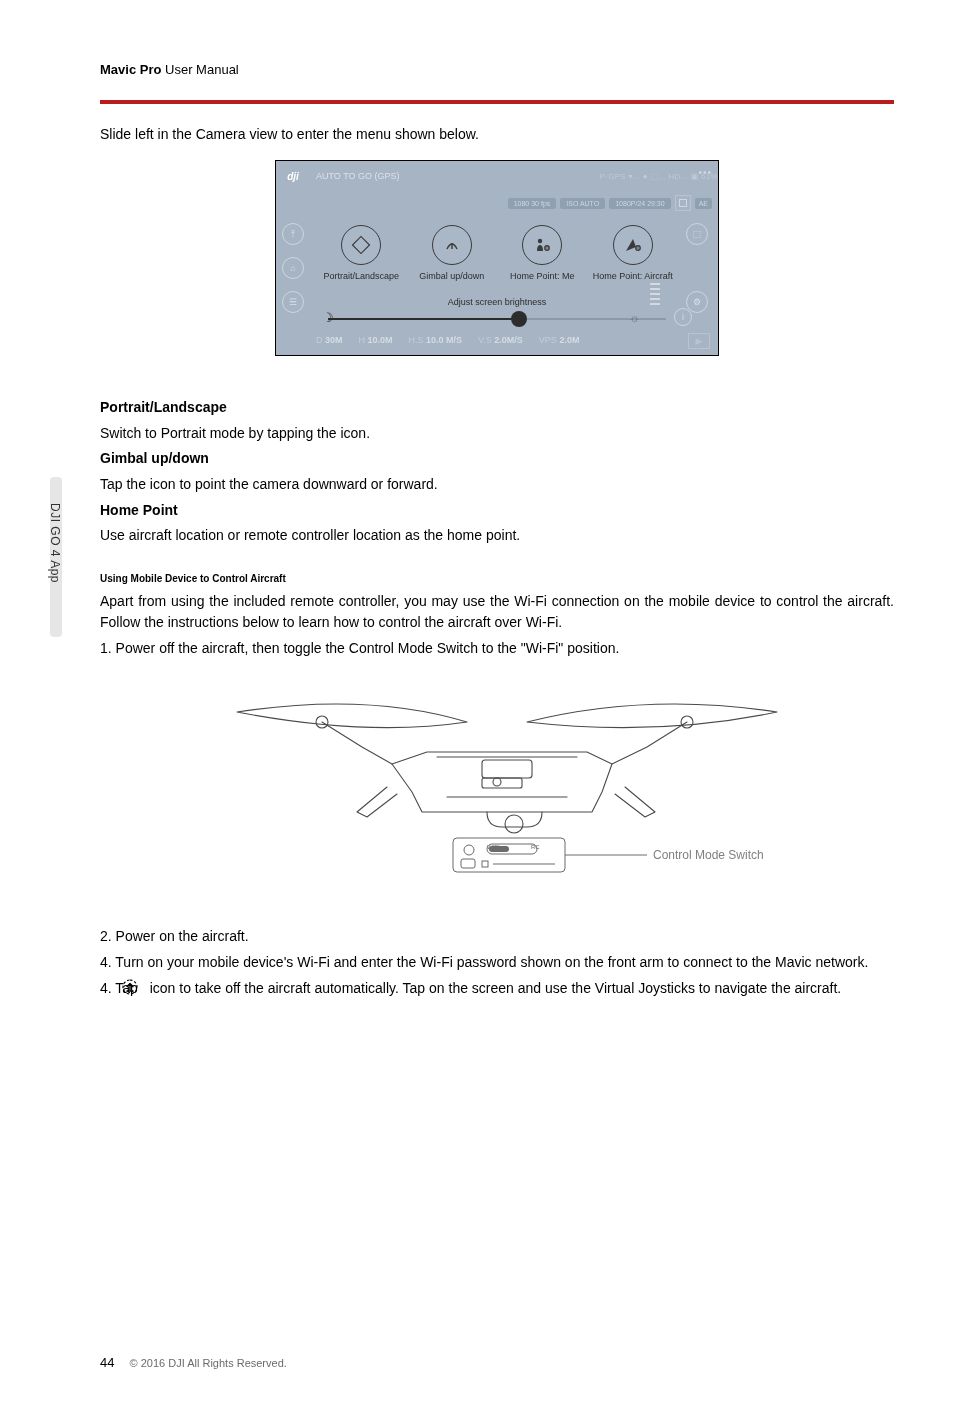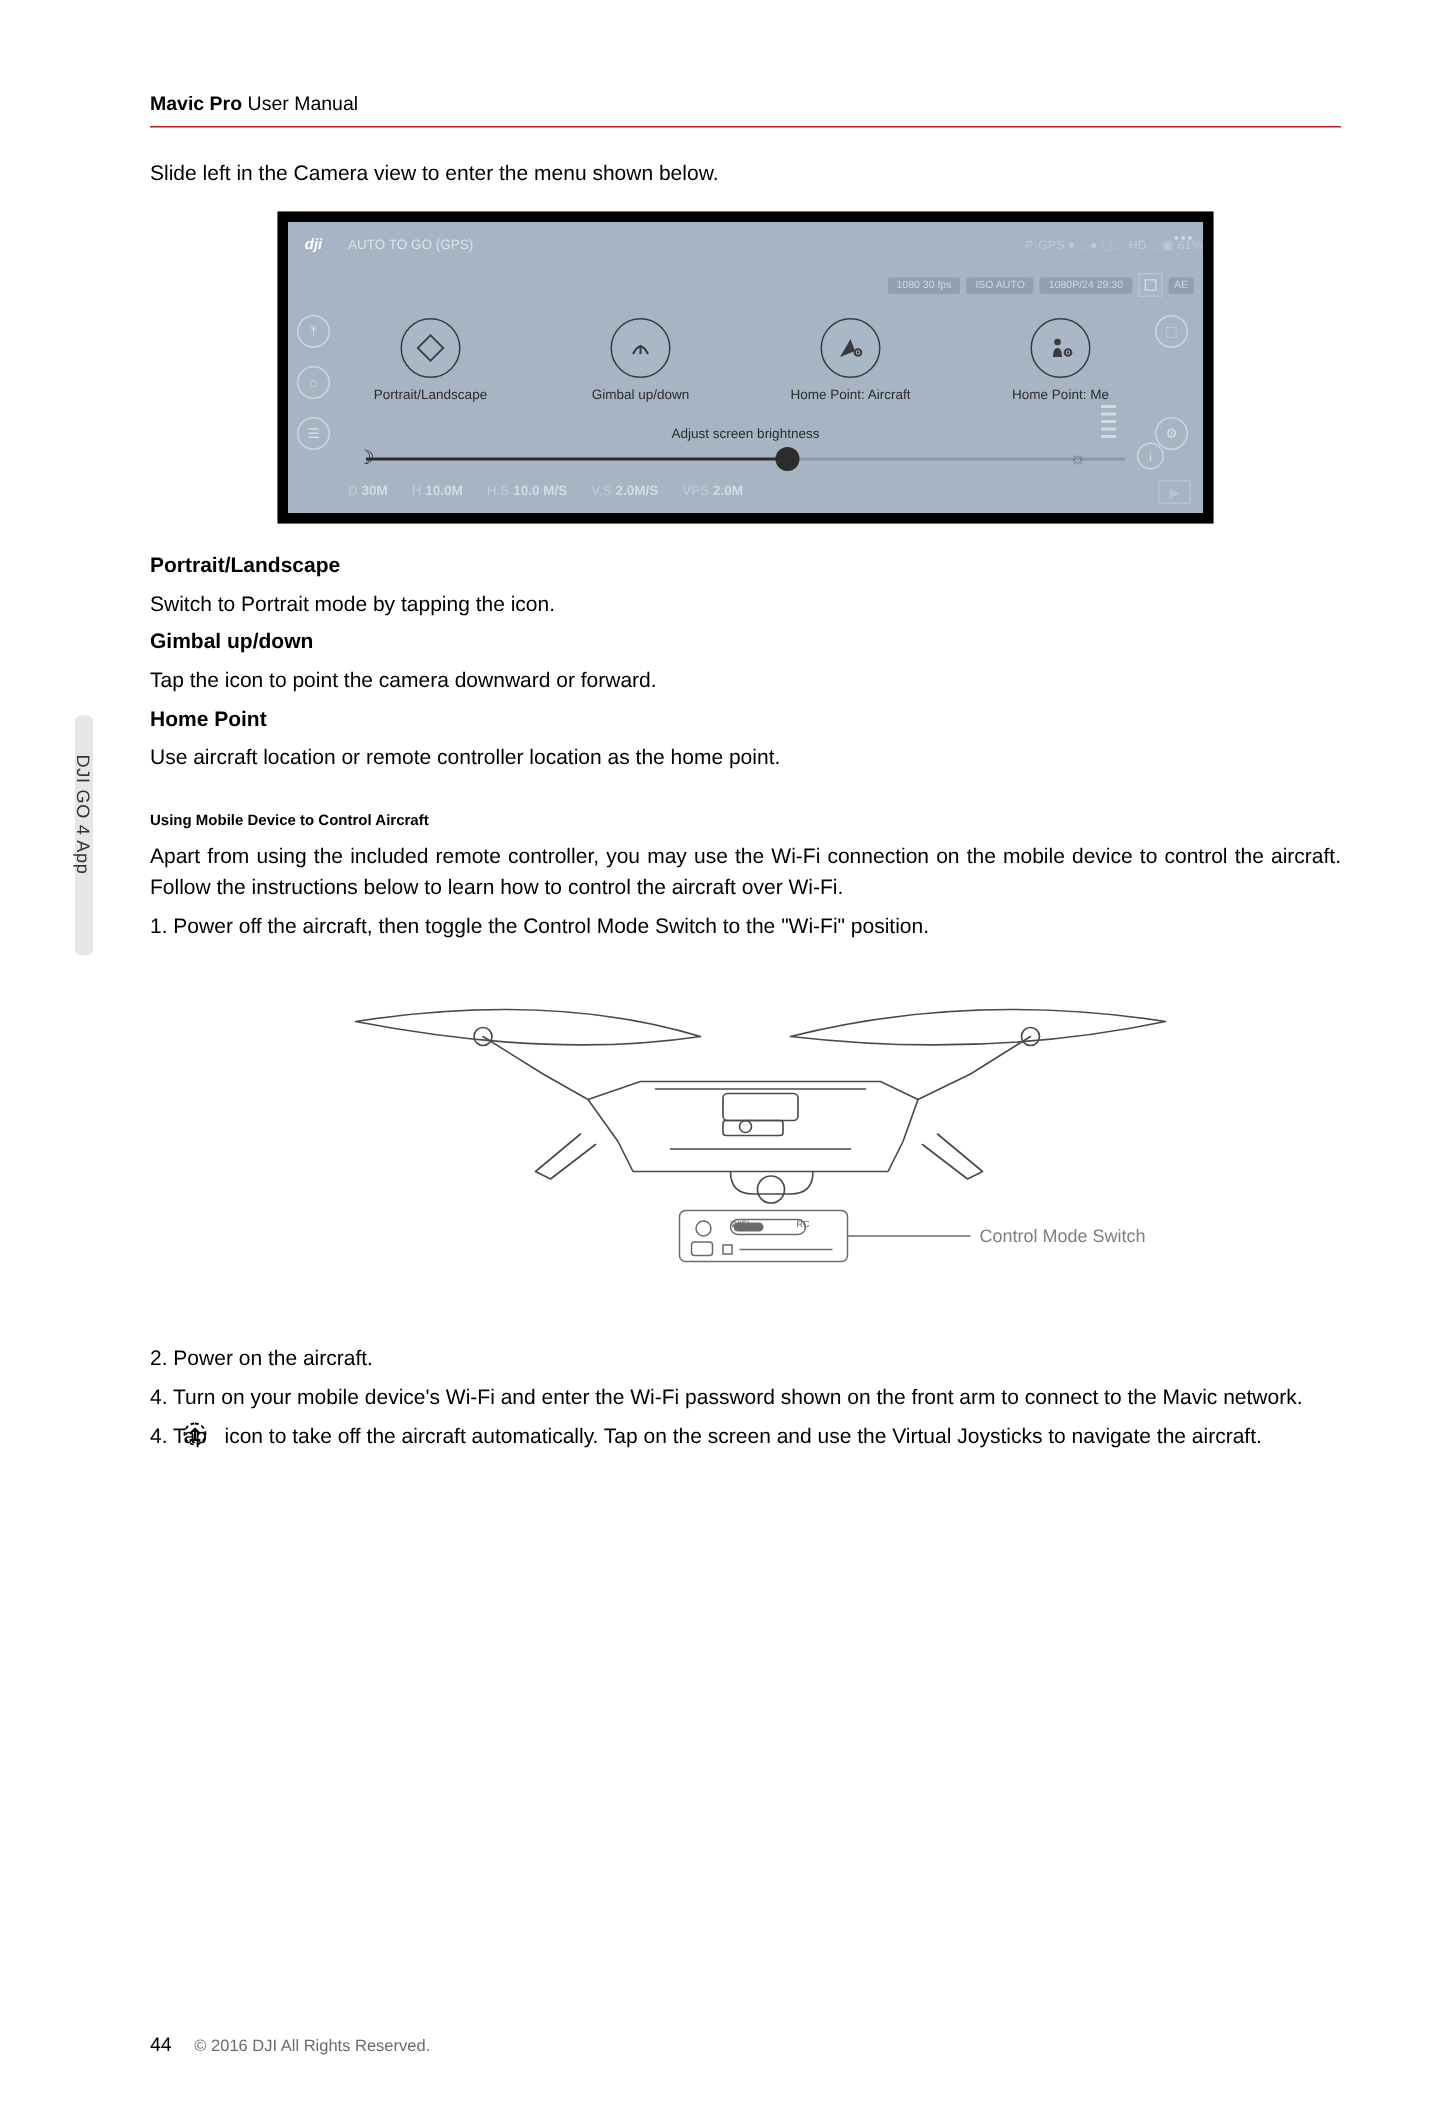--- a/index.html
+++ b/index.html
@@ -1,28 +1,28 @@
 <!DOCTYPE html>
 <html><head>
 <meta charset="utf-8">
 <style>
   * { box-sizing: border-box; margin: 0; padding: 0; }
   body { font-family: Arial, Helvetica, sans-serif; background: #fff; width: 954px; height: 1418px; position: relative; color: #000; }
   .page { padding: 60px 60px 0 100px; }
-  .header { border-bottom: 1px solid #b91c1c; padding-bottom: 6px; margin-bottom: 22px; }
+  .header { border-bottom: 4px solid #b91c1c; padding-bottom: 22px; margin-bottom: 22px; }
   .header-title { font-size: 13px; }
   .header-title .bold { font-weight: 700; }
   .intro { font-size: 14px; margin-bottom: 18px; }
 
   .side-tab { position: absolute; left: 50px; top: 477px; width: 18px; height: 160px; }
   .side-tab-bg { position: absolute; left: 0; top: 0; width: 12px; height: 160px; background: #e6e6e6; border-radius: 4px; }
   .side-tab-text { position: absolute; left: -2px; top: 26px; writing-mode: vertical-rl; font-size: 12px; color: #333; letter-spacing: 0.5px; }
 
   
-  .shot { width: 624px; margin: 0 auto 17px auto; border: 7px solid #000000; background: #a6b4c3; position: relative; }
+  .shot { width: 444px; margin: 0 auto 41px auto; border: 1px solid #000000; background: #a6b4c3; position: relative; }
   .shot-top { display: flex; height: 30px; align-items: center; }
   .shot-logo { width: 34px; text-align: center; font-size: 10px; color: #fff; font-style: italic; font-weight: 700; }
   .shot-status { flex: 0 0 130px; font-size: 9px; color: #dbe2ea; padding-left: 6px; }
   .shot-badges { flex: 1; font-size: 8px; color: #bfcad6; text-align: right; letter-spacing: 0.3px; }
   .shot-dots { position: absolute; right: 6px; top: 6px; color: #cfd7e0; font-size: 10px; letter-spacing: 1px; }
 
   .shot-row2 { display:flex; justify-content:flex-end; height:24px; align-items:center; padding-right:6px; gap:4px; }
   .pill2 { background:#8fa0b1; font-size:7px; color:#cfd7e0; padding:2px 6px; border-radius:2px; }
   .sq2 { width:16px; height:16px; border:1px solid #b9c4d0; display:flex; align-items:center; justify-content:center; }
   .sq2-inner { width:8px; height:8px; border:1px solid #cfd7e0; }
@@ -138,37 +138,37 @@
             <svg width="20" height="20" viewBox="0 0 20 20">
                 <path d="M5 14 Q10 4 15 14" fill="none" stroke="#3b3b3b" stroke-width="1.4"></path>
                 <line x1="10" y1="14" x2="10" y2="8" stroke="#3b3b3b" stroke-width="1.4"></line>
               </svg>
           </div>
           <div class="icon-lbl">Gimbal up/down</div>
         </div>
         <div class="icon-col">
           <div class="icon-circ">
             <svg width="20" height="20" viewBox="0 0 20 20">
-                <path d="M3 16 L10 4 L13 12 Z" fill="#3b3b3b"></path>
-                <circle cx="15" cy="13" r="2.2" fill="none" stroke="#3b3b3b" stroke-width="1.4"></circle>
-                <circle cx="15" cy="13" r="0.8" fill="#3b3b3b"></circle>
-              </svg>
-          </div>
-          <div class="icon-lbl">Home Point: Aircraft</div>
-        </div>
-        <div class="icon-col">
-          <div class="icon-circ">
-            <svg width="20" height="20" viewBox="0 0 20 20">
                 <circle cx="8" cy="6" r="2.2" fill="#3b3b3b"></circle>
                 <path d="M5 16 Q5 10 8 10 Q11 10 11 16 Z" fill="#3b3b3b"></path>
                 <circle cx="15" cy="13" r="2.2" fill="none" stroke="#3b3b3b" stroke-width="1.4"></circle>
                 <circle cx="15" cy="13" r="0.8" fill="#3b3b3b"></circle>
               </svg>
           </div>
           <div class="icon-lbl">Home Point: Me</div>
+        </div>
+        <div class="icon-col">
+          <div class="icon-circ">
+            <svg width="20" height="20" viewBox="0 0 20 20">
+                <path d="M3 16 L10 4 L13 12 Z" fill="#3b3b3b"></path>
+                <circle cx="15" cy="13" r="2.2" fill="none" stroke="#3b3b3b" stroke-width="1.4"></circle>
+                <circle cx="15" cy="13" r="0.8" fill="#3b3b3b"></circle>
+              </svg>
+          </div>
+          <div class="icon-lbl">Home Point: Aircraft</div>
         </div>
       </div>
 
       <div class="brightness">
         <div class="brightness-label">Adjust screen brightness</div>
         <div class="track">
           <span class="moon">☽</span>
           <div class="seg-bg"></div>
           <div class="track-line"></div>
           <div class="track-knob"></div>

